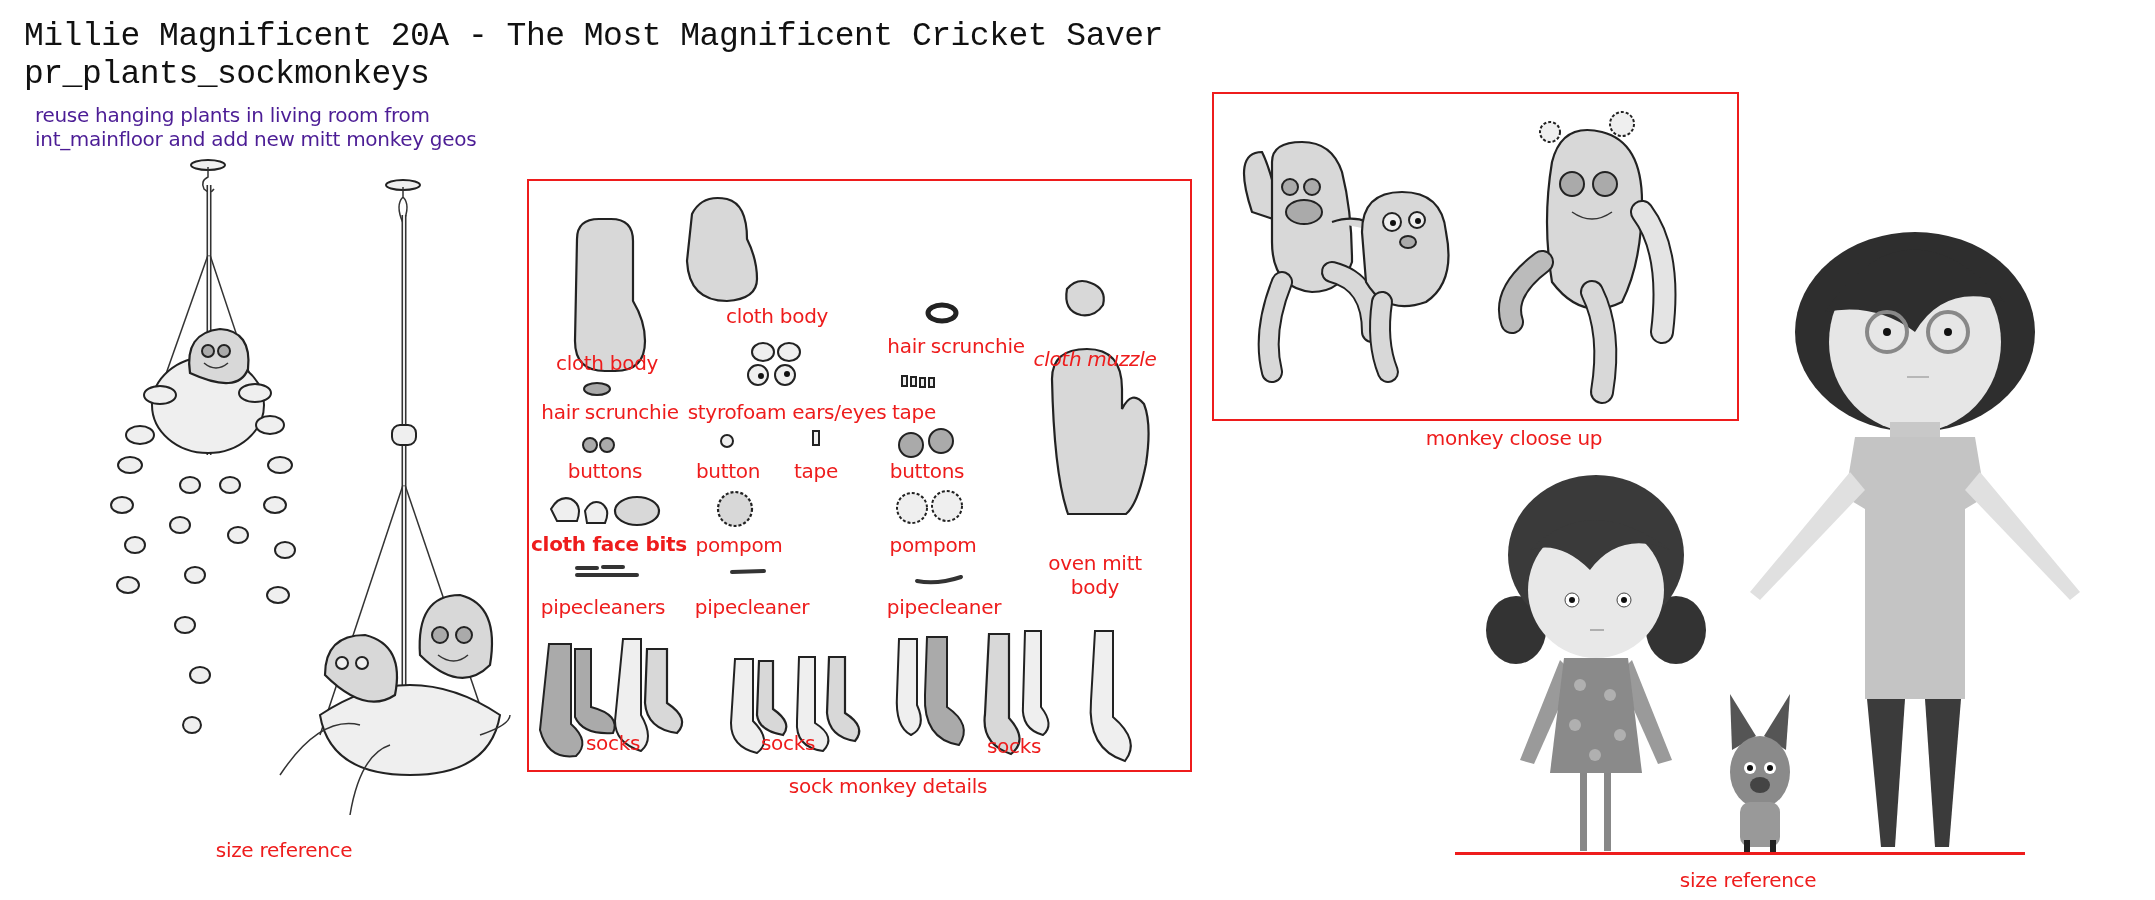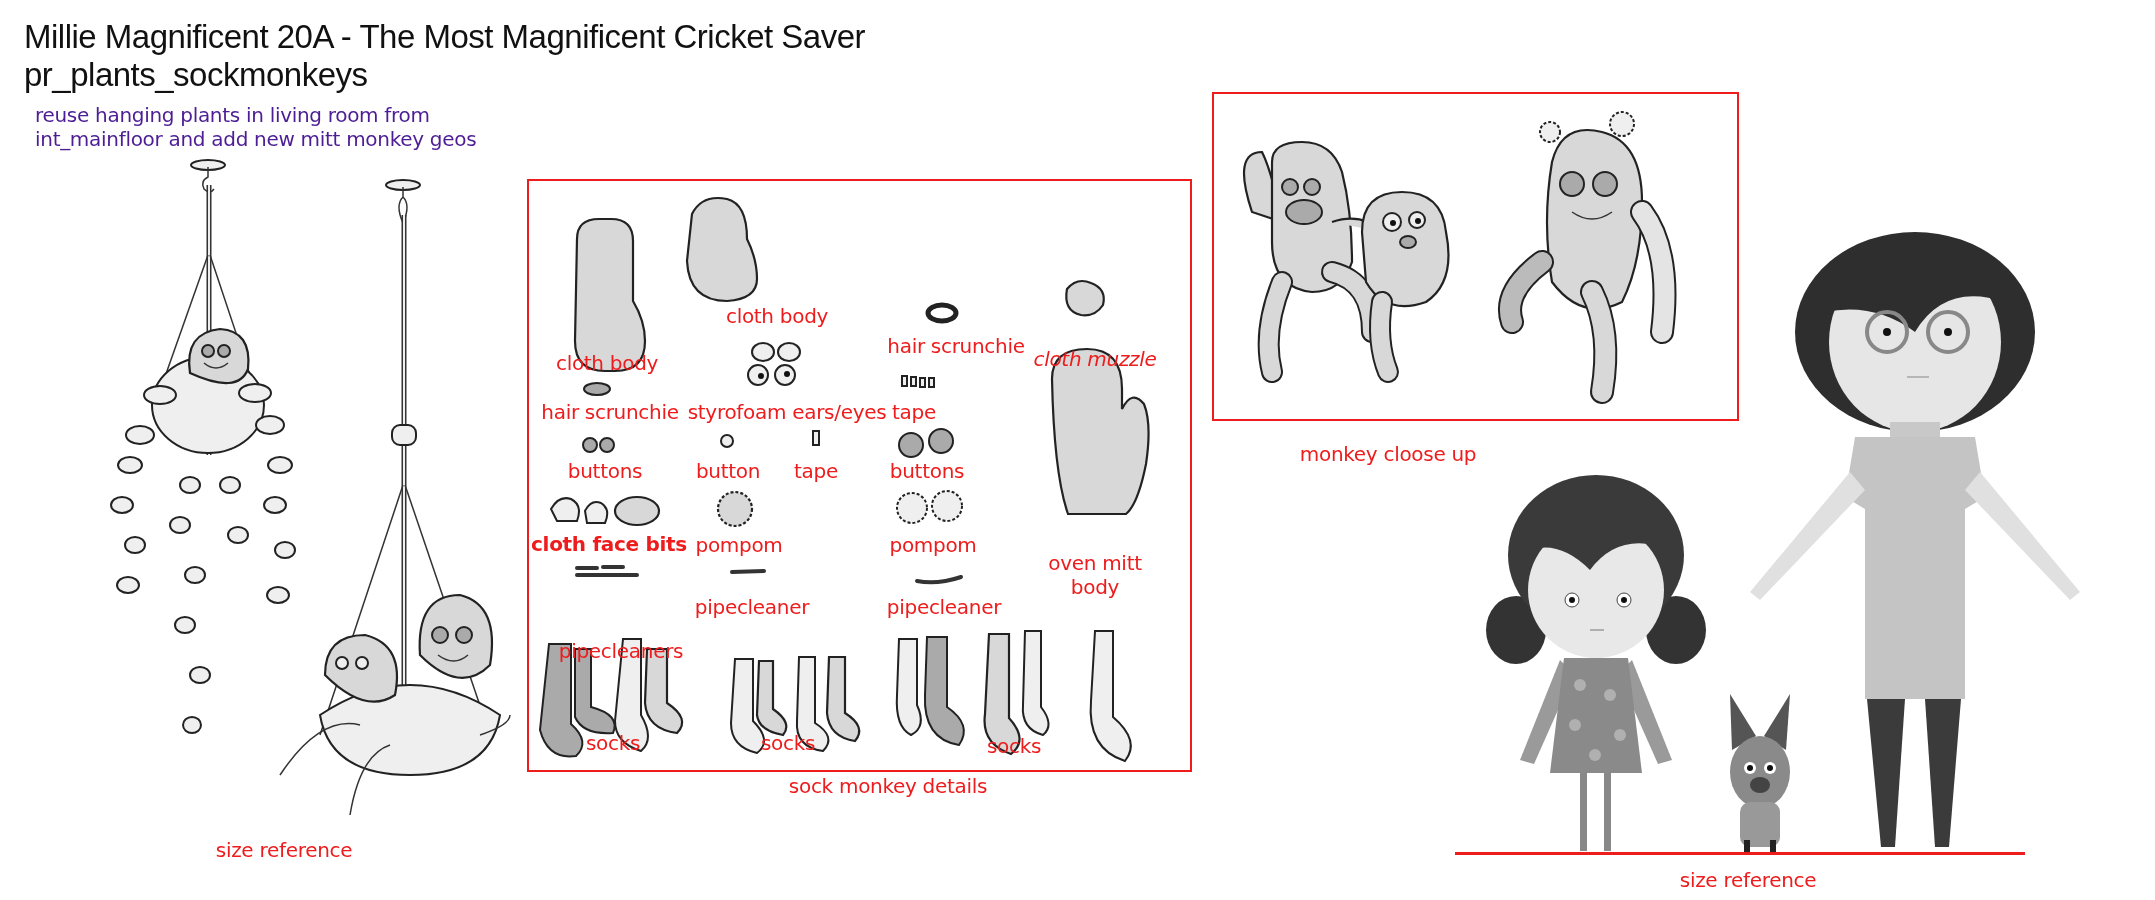--- a/index.html
+++ b/index.html
@@ -1,18 +1,18 @@
 <!DOCTYPE html>
 <html><head>
 <meta charset="utf-8">
 <style>
   html, body { margin:0; padding:0; background:#ffffff; }
   body { width:2155px; height:900px; position:relative; overflow:hidden; font-family:"DejaVu Sans", sans-serif; }
   .abs { position:absolute; }
-  .title { left:24px; font-size:33px; color:#111; white-space:nowrap; letter-spacing:-0.5px; font-family:Liberation Sans, sans-serif; }
+  .title { left:24px; font-size:33px; color:#111; white-space:nowrap; letter-spacing:-0.5px; font-family:Liberation Mono, monospace; }
   .note { left:35px; font-size:20px; color:#4c1d95; white-space:nowrap; letter-spacing:-0.3px; }
   .lbl { position:absolute; color:#ee1c1c; font-size:20px; white-space:nowrap; transform:translate(-50%,-50%); letter-spacing:-0.3px; line-height:24px; }
   .box { position:absolute; border:2px solid #ee1c1c; box-sizing:border-box; }
   .ground { position:absolute; height:3px; background:#ee1c1c; }
   svg { position:absolute; overflow:visible; }
   .ink { stroke:#222; stroke-width:2.2; fill:#d8d8d8; }
   .ink-l { stroke:#222; stroke-width:2; fill:#efefef; }
   .ink-d { stroke:#222; stroke-width:2; fill:#aaaaaa; }
   .thin { stroke:#333; stroke-width:1.5; fill:none; }
 </style>
@@ -180,21 +180,21 @@
 <div class="lbl" style="left:914px;top:412px;">tape</div>
 <div class="lbl" style="left:605px;top:471px;">buttons</div>
 <div class="lbl" style="left:728px;top:471px;">button</div>
 <div class="lbl" style="left:816px;top:471px;">tape</div>
 <div class="lbl" style="left:927px;top:471px;">buttons</div>
 <div class="lbl" style="left:609px;top:544px;font-weight:bold;">cloth face bits</div>
 <div class="lbl" style="left:739px;top:545px;">pompom</div>
 <div class="lbl" style="left:933px;top:545px;">pompom</div>
 <div class="lbl" style="left:1095px;top:563px;">oven mitt</div>
 <div class="lbl" style="left:1095px;top:587px;">body</div>
-<div class="lbl" style="left:621px;top:607px;margin-top:44px;">pipecleaners</div>
+<div class="lbl" style="left:603px;top:607px;">pipecleaners</div>
 <div class="lbl" style="left:752px;top:607px;">pipecleaner</div>
 <div class="lbl" style="left:944px;top:607px;">pipecleaner</div>
 <div class="lbl" style="left:613px;top:743px;">socks</div>
 <div class="lbl" style="left:788px;top:743px;">socks</div>
 <div class="lbl" style="left:1014px;top:746px;">socks</div>
 
 <div class="lbl" style="left:880px;top:786px;margin-left:8px;">sock monkey details</div>
 
 <div class="box" style="left:1212px;top:92px;width:527px;height:329px;"></div>
 <svg style="left:1212px;top:92px;" width="527" height="329" viewBox="0 0 527 329">
@@ -231,21 +231,21 @@
       <circle cx="393" cy="92" r="12" class="ink-d"></circle>
     <path d="M360 120 q20 14 40 0" class="thin" stroke-width="3"></path>
     <path d="M330 170 q-40 30 -30 60" stroke="#222" stroke-width="24" fill="none" stroke-linecap="round"></path>
     <path d="M330 170 q-40 30 -30 60" stroke="#bbb" stroke-width="20" fill="none" stroke-linecap="round"></path>
     <path d="M380 200 q20 40 10 100" stroke="#222" stroke-width="24" fill="none" stroke-linecap="round"></path>
     <path d="M380 200 q20 40 10 100" stroke="#d8d8d8" stroke-width="20" fill="none" stroke-linecap="round"></path>
     <path d="M430 120 q30 40 20 120" stroke="#222" stroke-width="24" fill="none" stroke-linecap="round"></path>
     <path d="M430 120 q30 40 20 120" stroke="#e4e4e4" stroke-width="20" fill="none" stroke-linecap="round"></path>
   </g>
 </svg>
-<div class="lbl" style="left:1388px;top:438px;margin-top:16px;">monkey cloose up</div>
+<div class="lbl" style="left:1514px;top:438px;">monkey cloose up</div>
 
 <svg style="left:1480px;top:470px;" width="240" height="385" viewBox="0 0 240 385">
   <ellipse cx="36" cy="160" rx="30" ry="34" fill="#333"></ellipse>
   <ellipse cx="196" cy="160" rx="30" ry="34" fill="#333"></ellipse>
   <ellipse cx="116" cy="85" rx="88" ry="80" fill="#3a3a3a"></ellipse>
   <ellipse cx="116" cy="120" rx="68" ry="68" fill="#e8e8e8"></ellipse>
   <path d="M50 80 q60 -60 140 0 q-50 -20 -80 20 q-30 -30 -60 -20z" fill="#3a3a3a"></path>
   <circle cx="92" cy="130" r="7" fill="#fff" stroke="#444"></circle>
     <circle cx="92" cy="130" r="3" fill="#111"></circle>
   <circle cx="144" cy="130" r="7" fill="#fff" stroke="#444"></circle>

